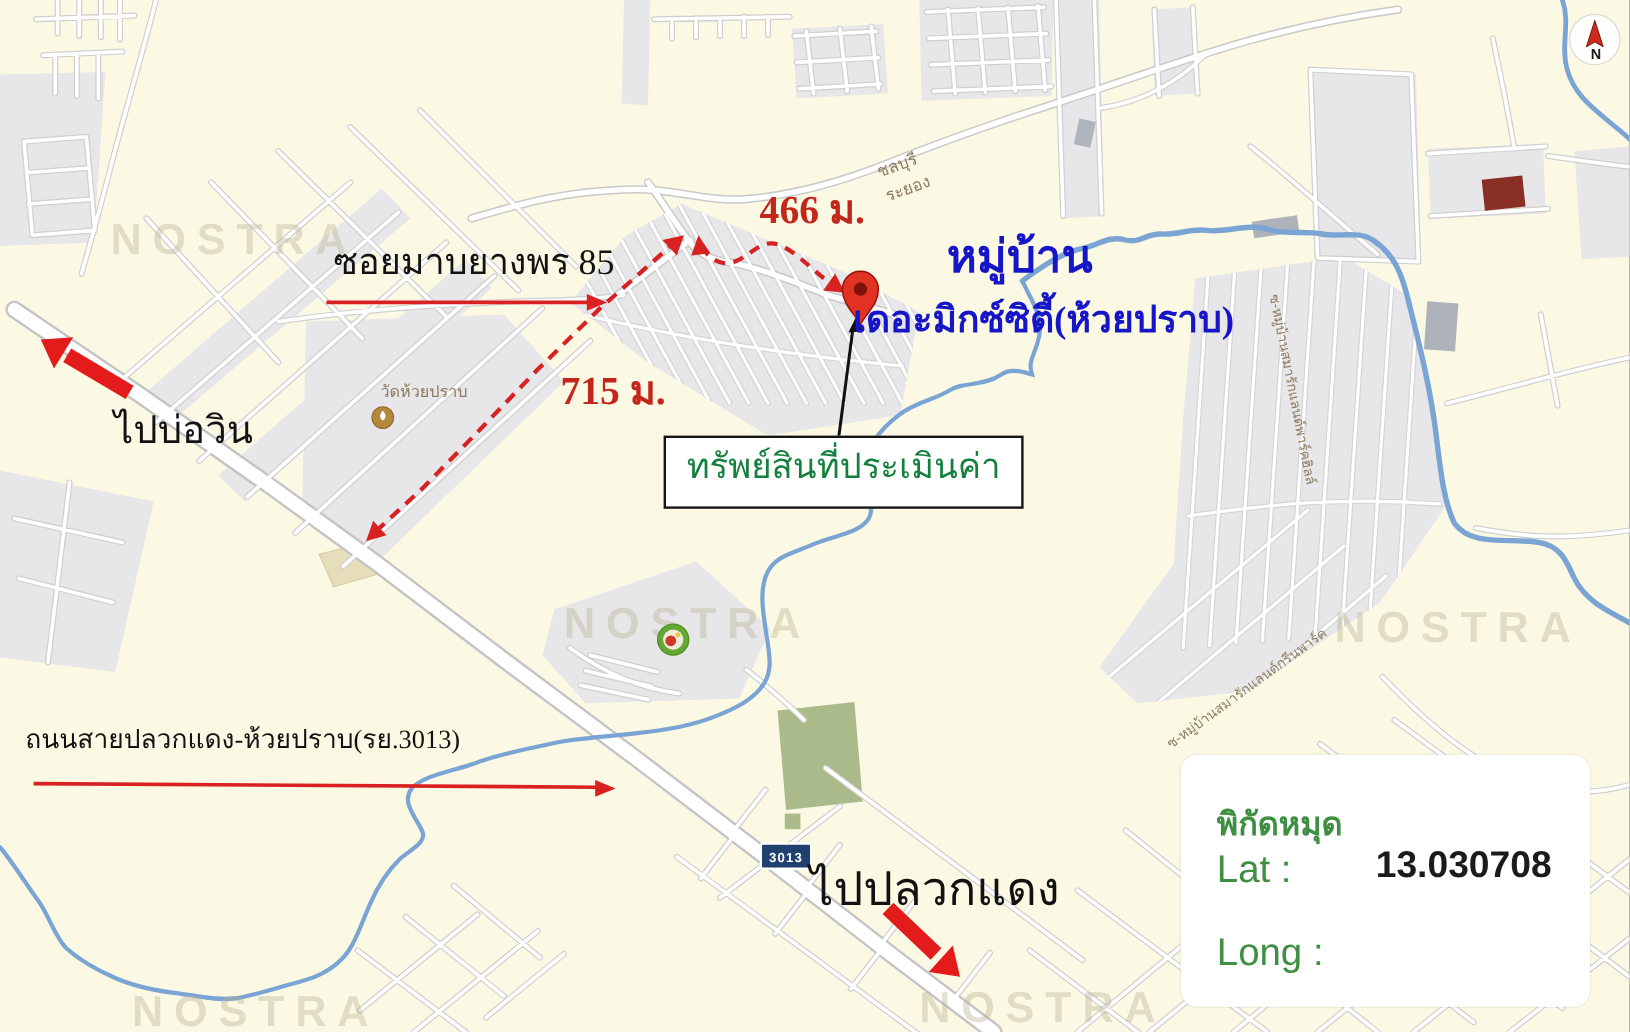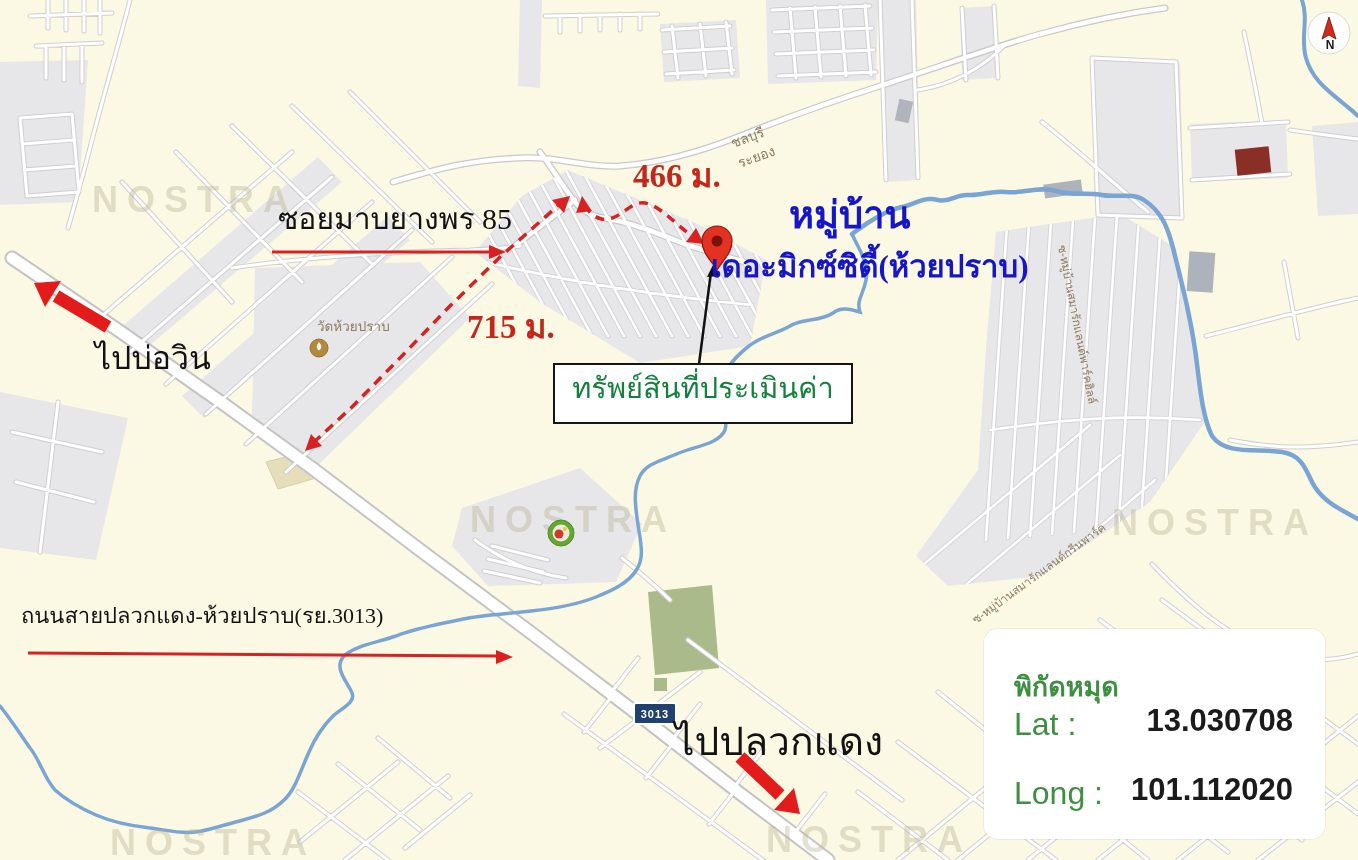--- a/index.html
+++ b/index.html
@@ -204,16 +204,15 @@
 
 <div class="lbl" style="left:21px;top:604px;font-size:22px;">ถนนสายปลวกแดง-ห้วยปราบ(รย.3013)</div>
 
 <div class="lbl" style="left:675px;top:722px;font-size:39px;">ไปปลวกแดง</div>
 
 <div id="coord-panel">
   <div class="t">พิกัดหมุด</div>
   <div class="ll" style="top:77px;">Lat :</div>
   <div class="lv" style="top:74px;">13.030708</div>
   <div class="ll" style="top:146px;">Long :</div>
-  <div class="lv" style="top:143px;">101.112020</div>
 </div>
 
 </div>
 
 </body></html>

